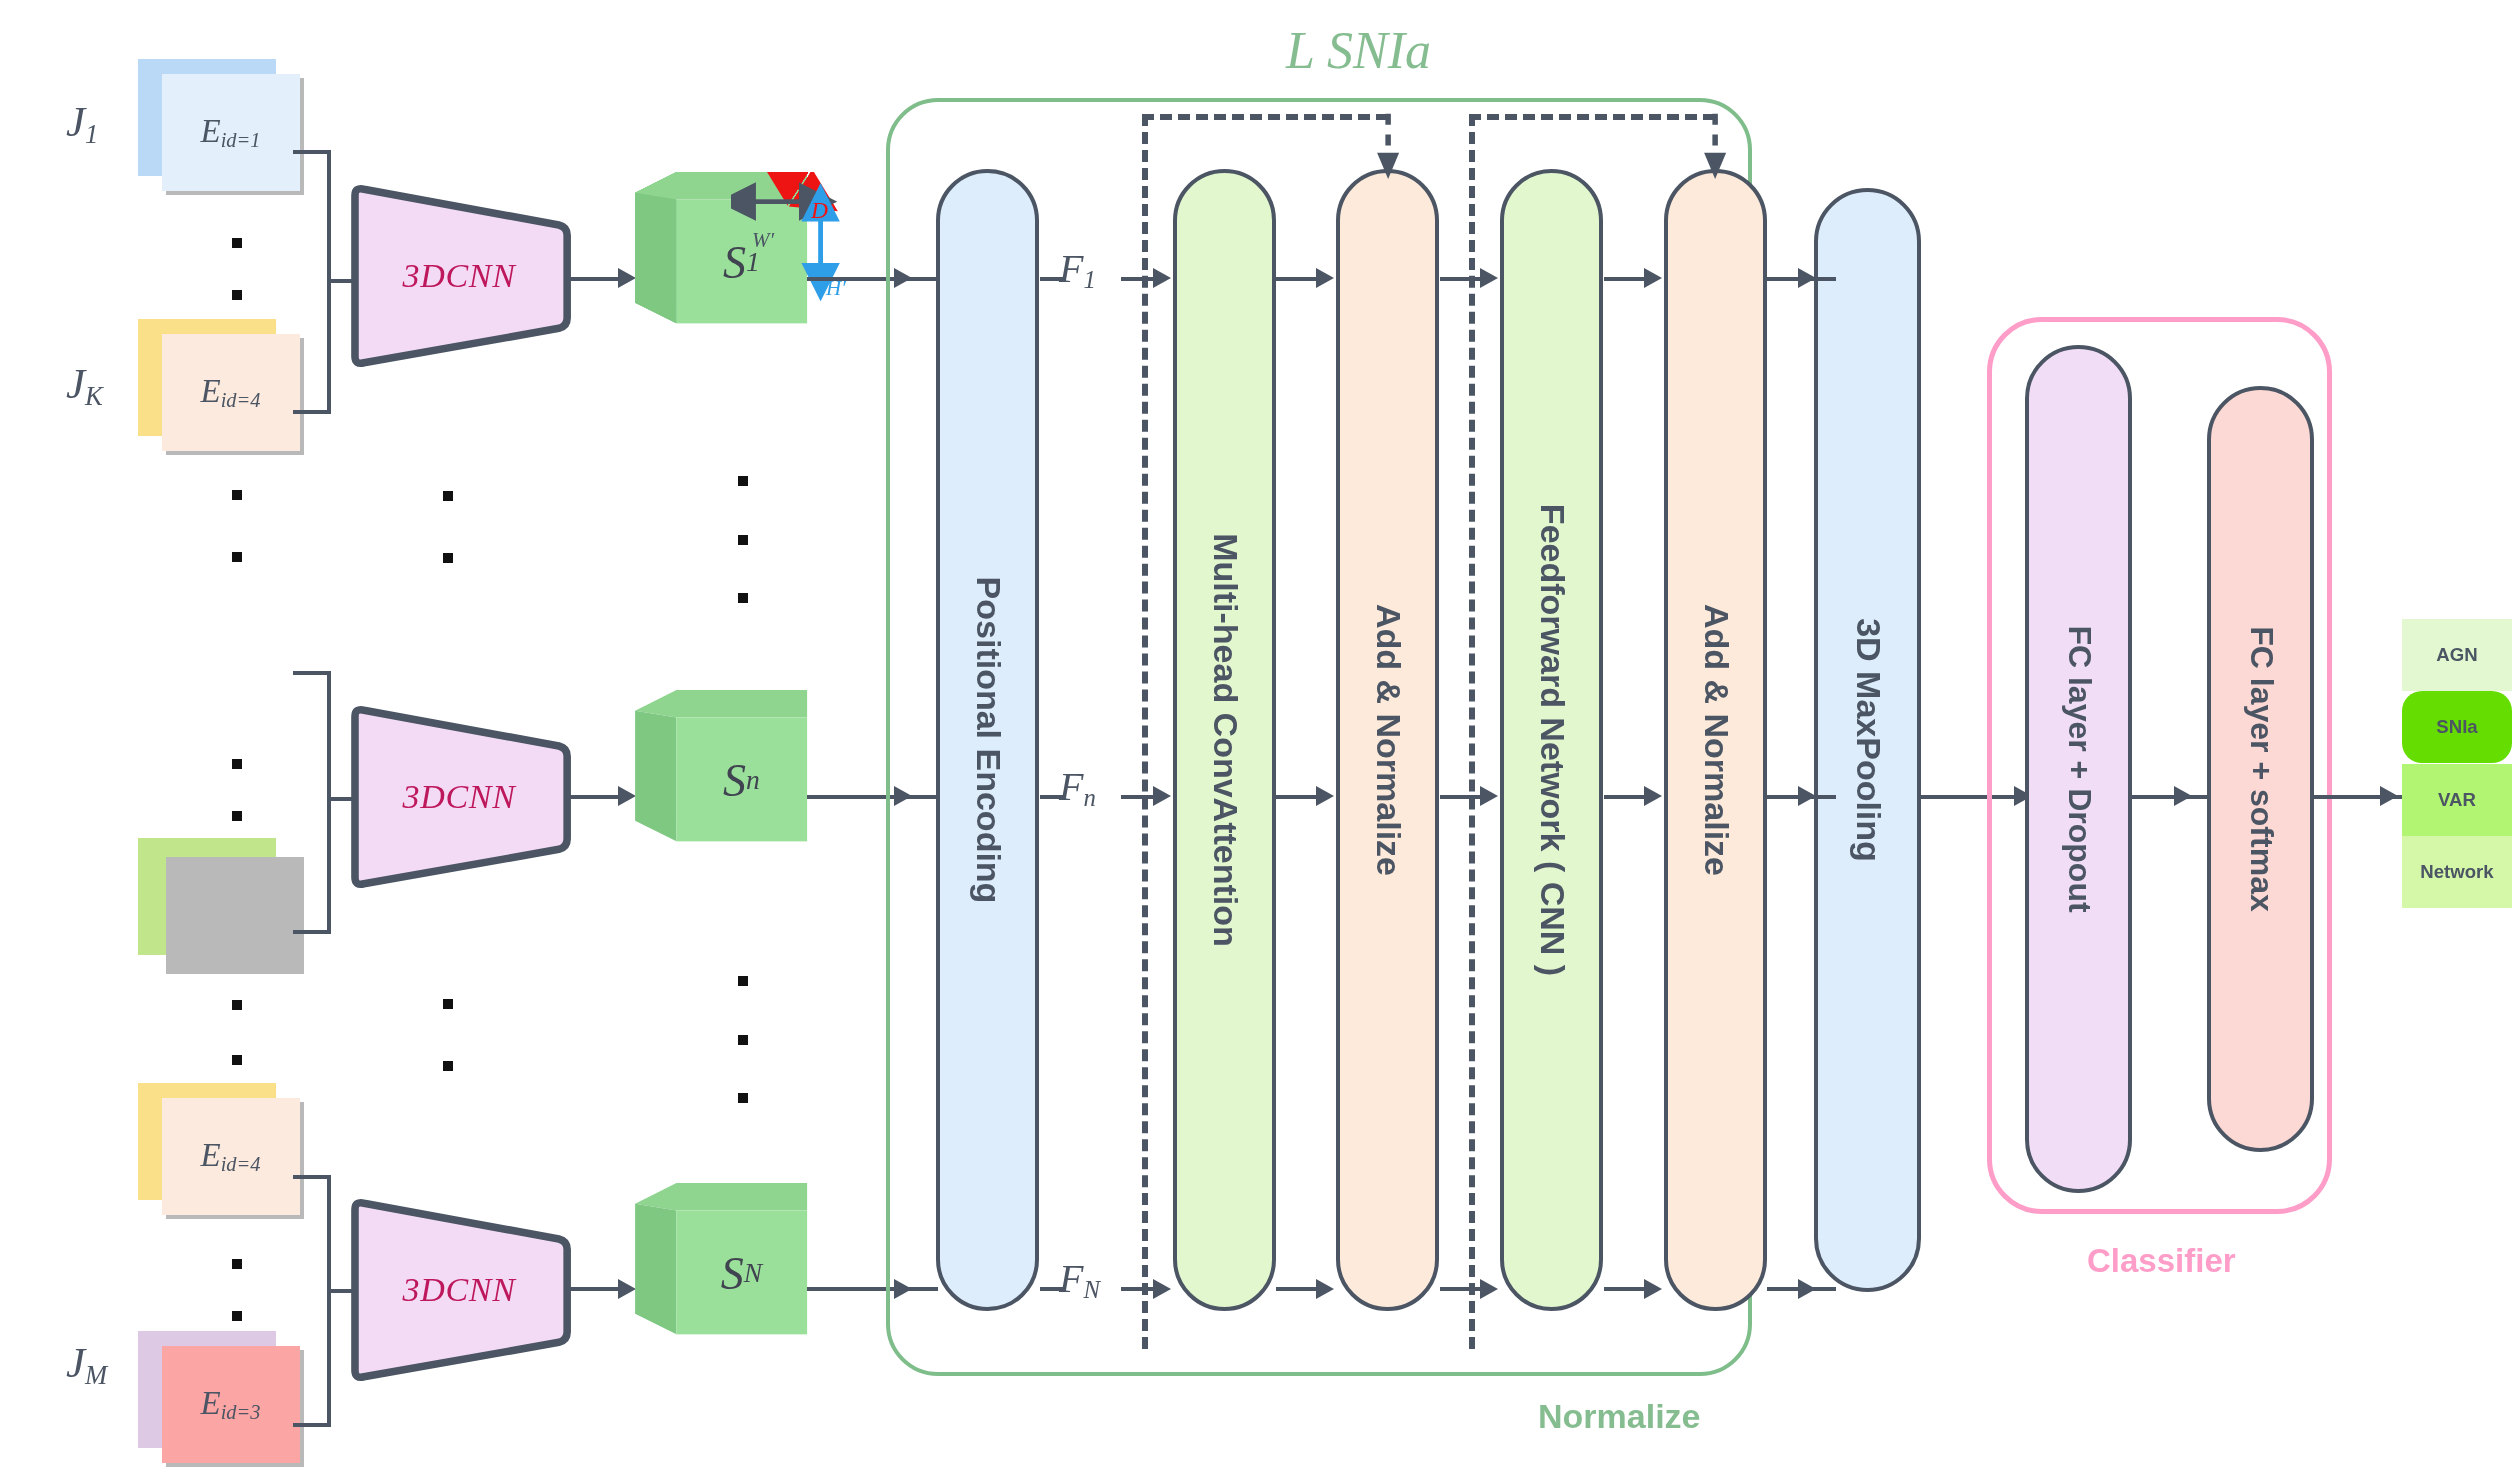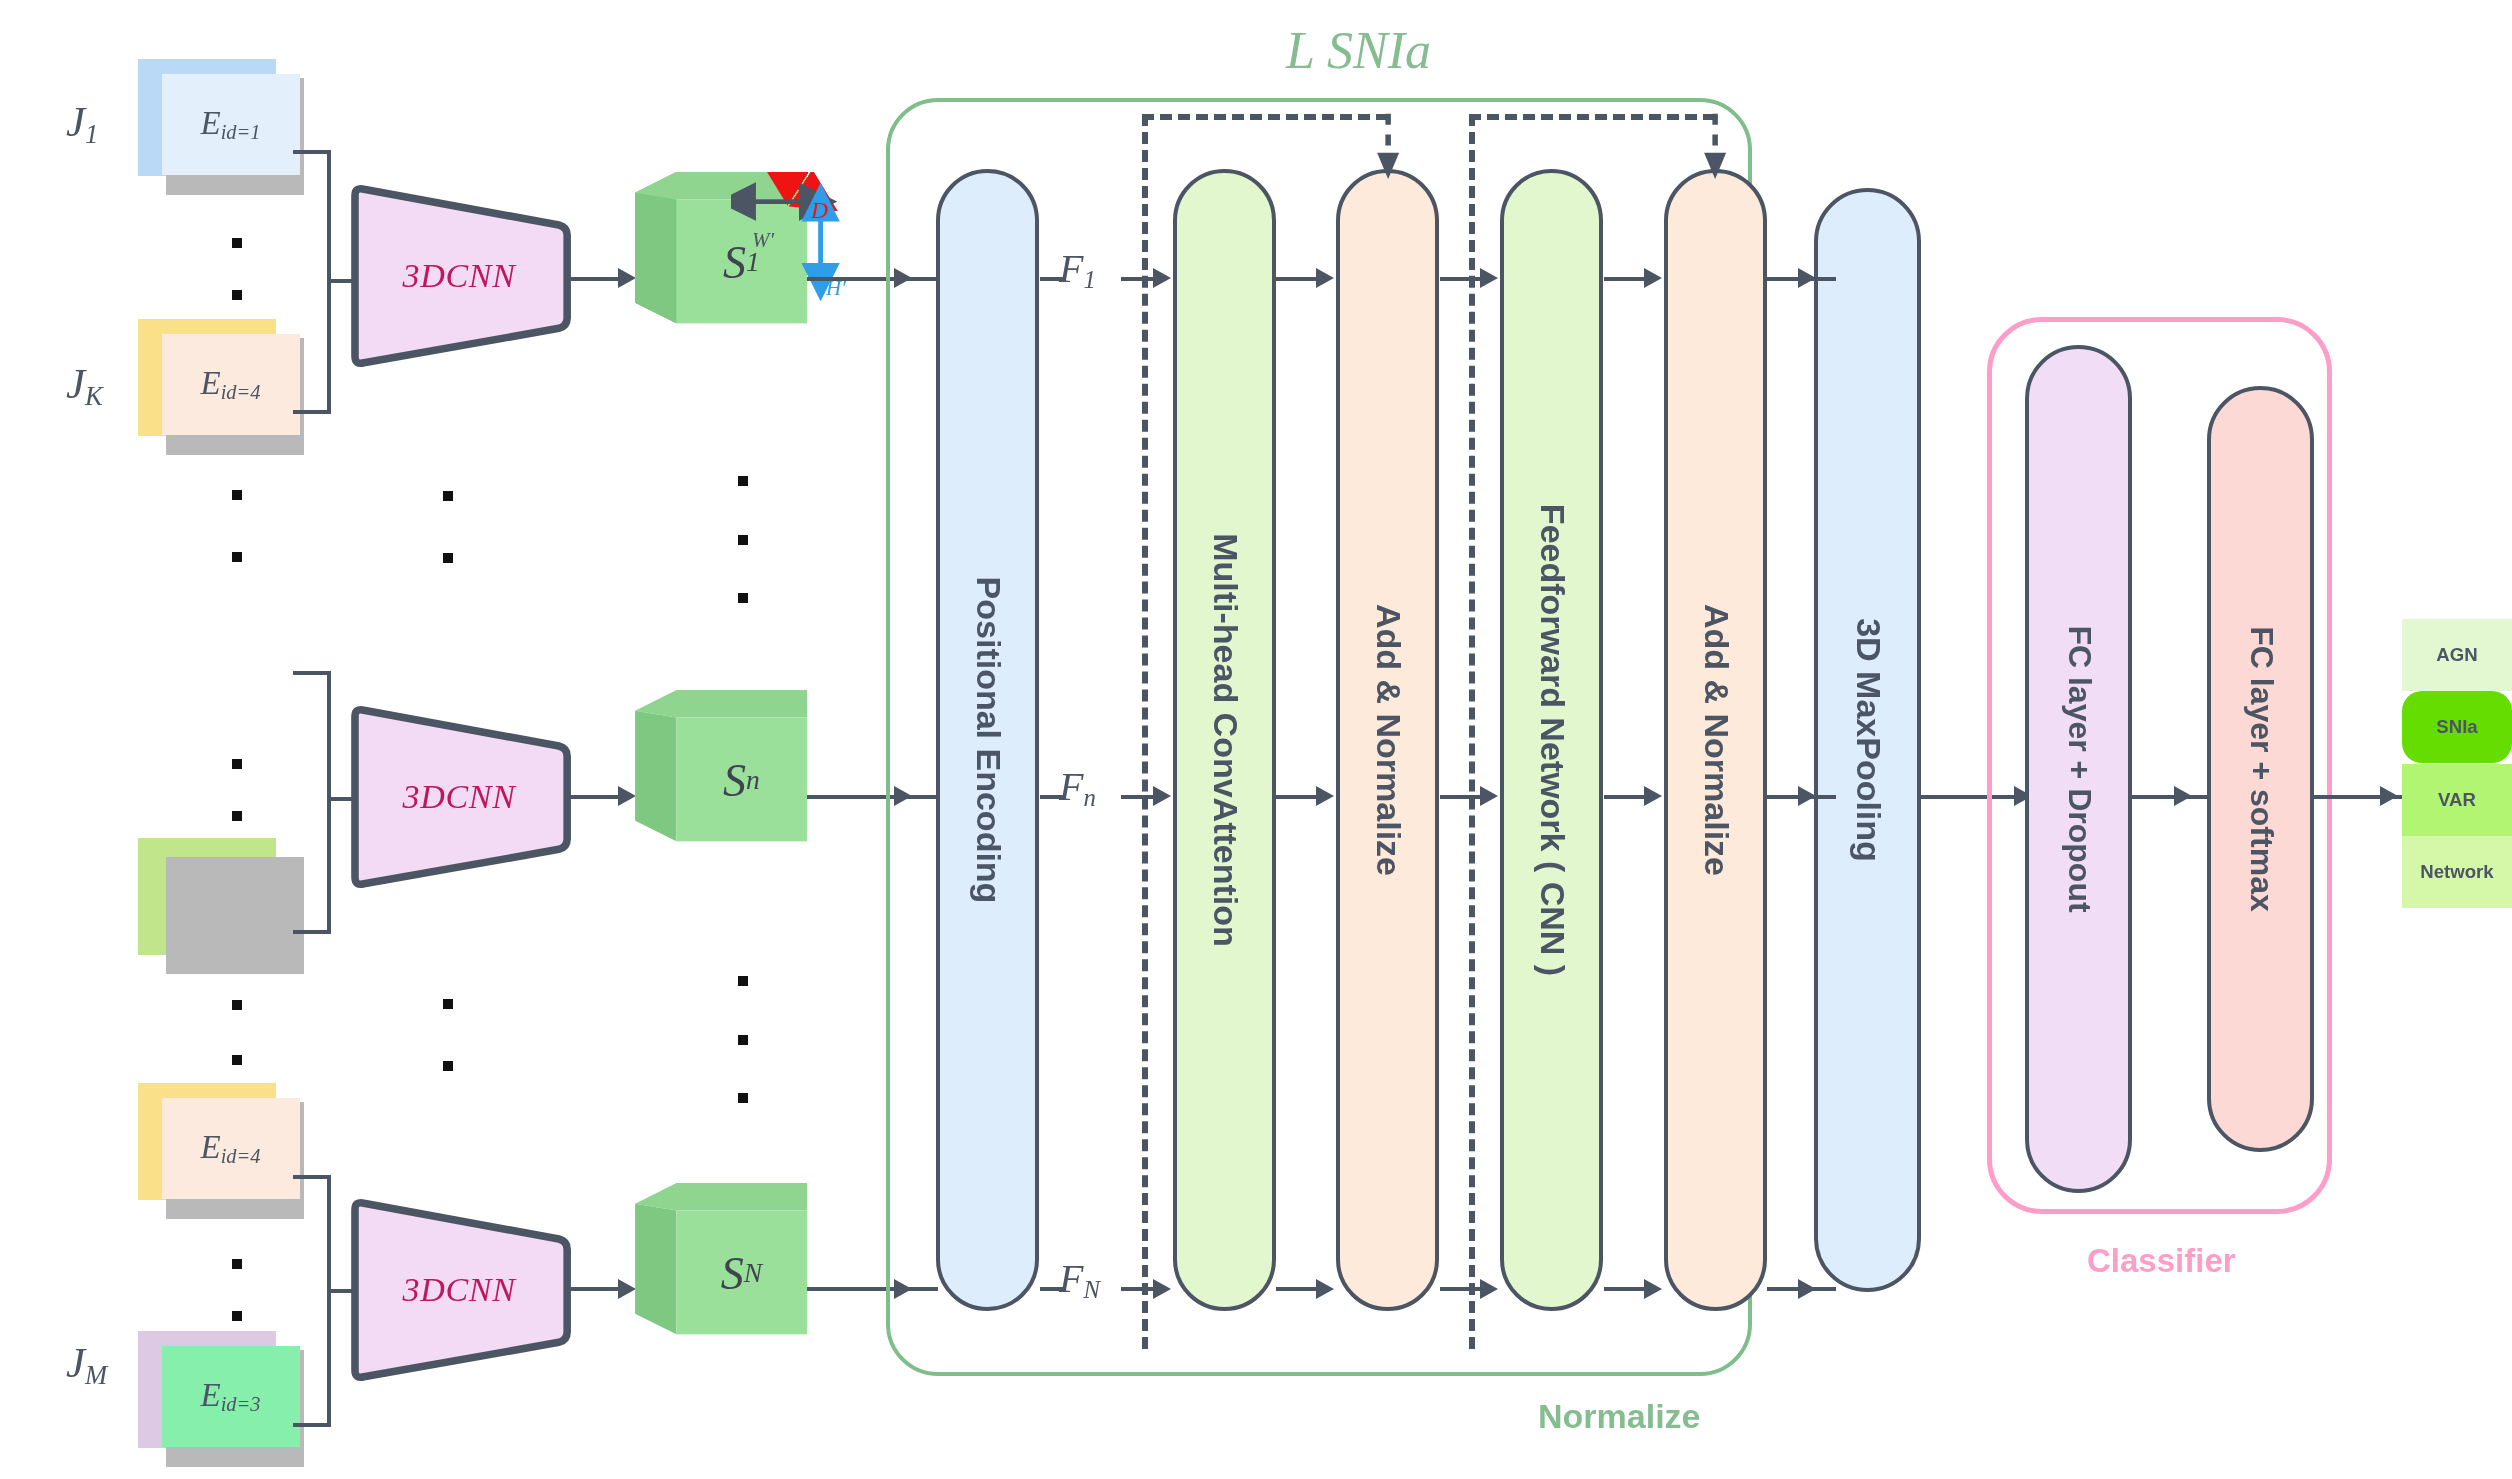--- a/index.html
+++ b/index.html
@@ -9,21 +9,21 @@
   
   .abs{position:absolute;}
   .serif-it{font-family:"Liberation Serif",serif;font-style:italic;color:#4b5563;}
   .math{font-family:"Liberation Serif",serif;font-style:italic;color:#4b5563;white-space:nowrap;}
   .math sub{font-size:.62em;font-style:italic;vertical-align:-.25em;}
 
   
   .card-group{position:absolute;width:160px;height:135px;}
   .card-back{position:absolute;left:0;top:0;width:138px;height:117px;}
   .card-shadow{position:absolute;left:28px;top:19.3px;width:138px;height:117px;background:#b9b9b9;}
-  .card-front{position:absolute;left:23.5px;top:15px;width:138px;height:101px;
+  .card-front{position:absolute;left:23.5px;top:15px;width:138px;height:117px;
               display:flex;align-items:center;justify-content:center;}
   .card-front .lbl{font-family:"Liberation Serif",serif;font-style:italic;font-size:33px;color:#4b5563;}
 
   
   .hline{position:absolute;background:#4b5563;height:4.1px;}
   .vline{position:absolute;background:#4b5563;width:4.1px;}
   .arrowhead{position:absolute;width:0;height:0;border-top:10.3px solid transparent;
              border-bottom:10.3px solid transparent;border-left:18px solid #4b5563;}
 
   
@@ -87,21 +87,21 @@
   <div class="card-group" style="left:138px;top:1083px;">
     <div class="card-back" style="background:#fbe08a;"></div>
     <div class="card-shadow"></div>
     <div class="card-front" style="background:#fceade;">
       <span class="lbl math">E<sub>id=4</sub></span>
     </div>
   </div>
   <div class="card-group" style="left:138px;top:1331px;">
     <div class="card-back" style="background:#ddc9e3;"></div>
     <div class="card-shadow"></div>
-    <div class="card-front" style="background:#86efac;">
+    <div class="card-front" style="background:#fca5a5;">
       <span class="lbl math">E<sub>id=3</sub></span>
     </div>
   </div>
 
   <div class="dot" style="left:232px;top:238px;"></div>
   <div class="dot" style="left:232px;top:290px;"></div>
   <div class="dot" style="left:232px;top:490px;"></div>
   <div class="dot" style="left:232px;top:552px;"></div>
   <div class="dot" style="left:232px;top:759px;"></div>
   <div class="dot" style="left:232px;top:811px;"></div>

